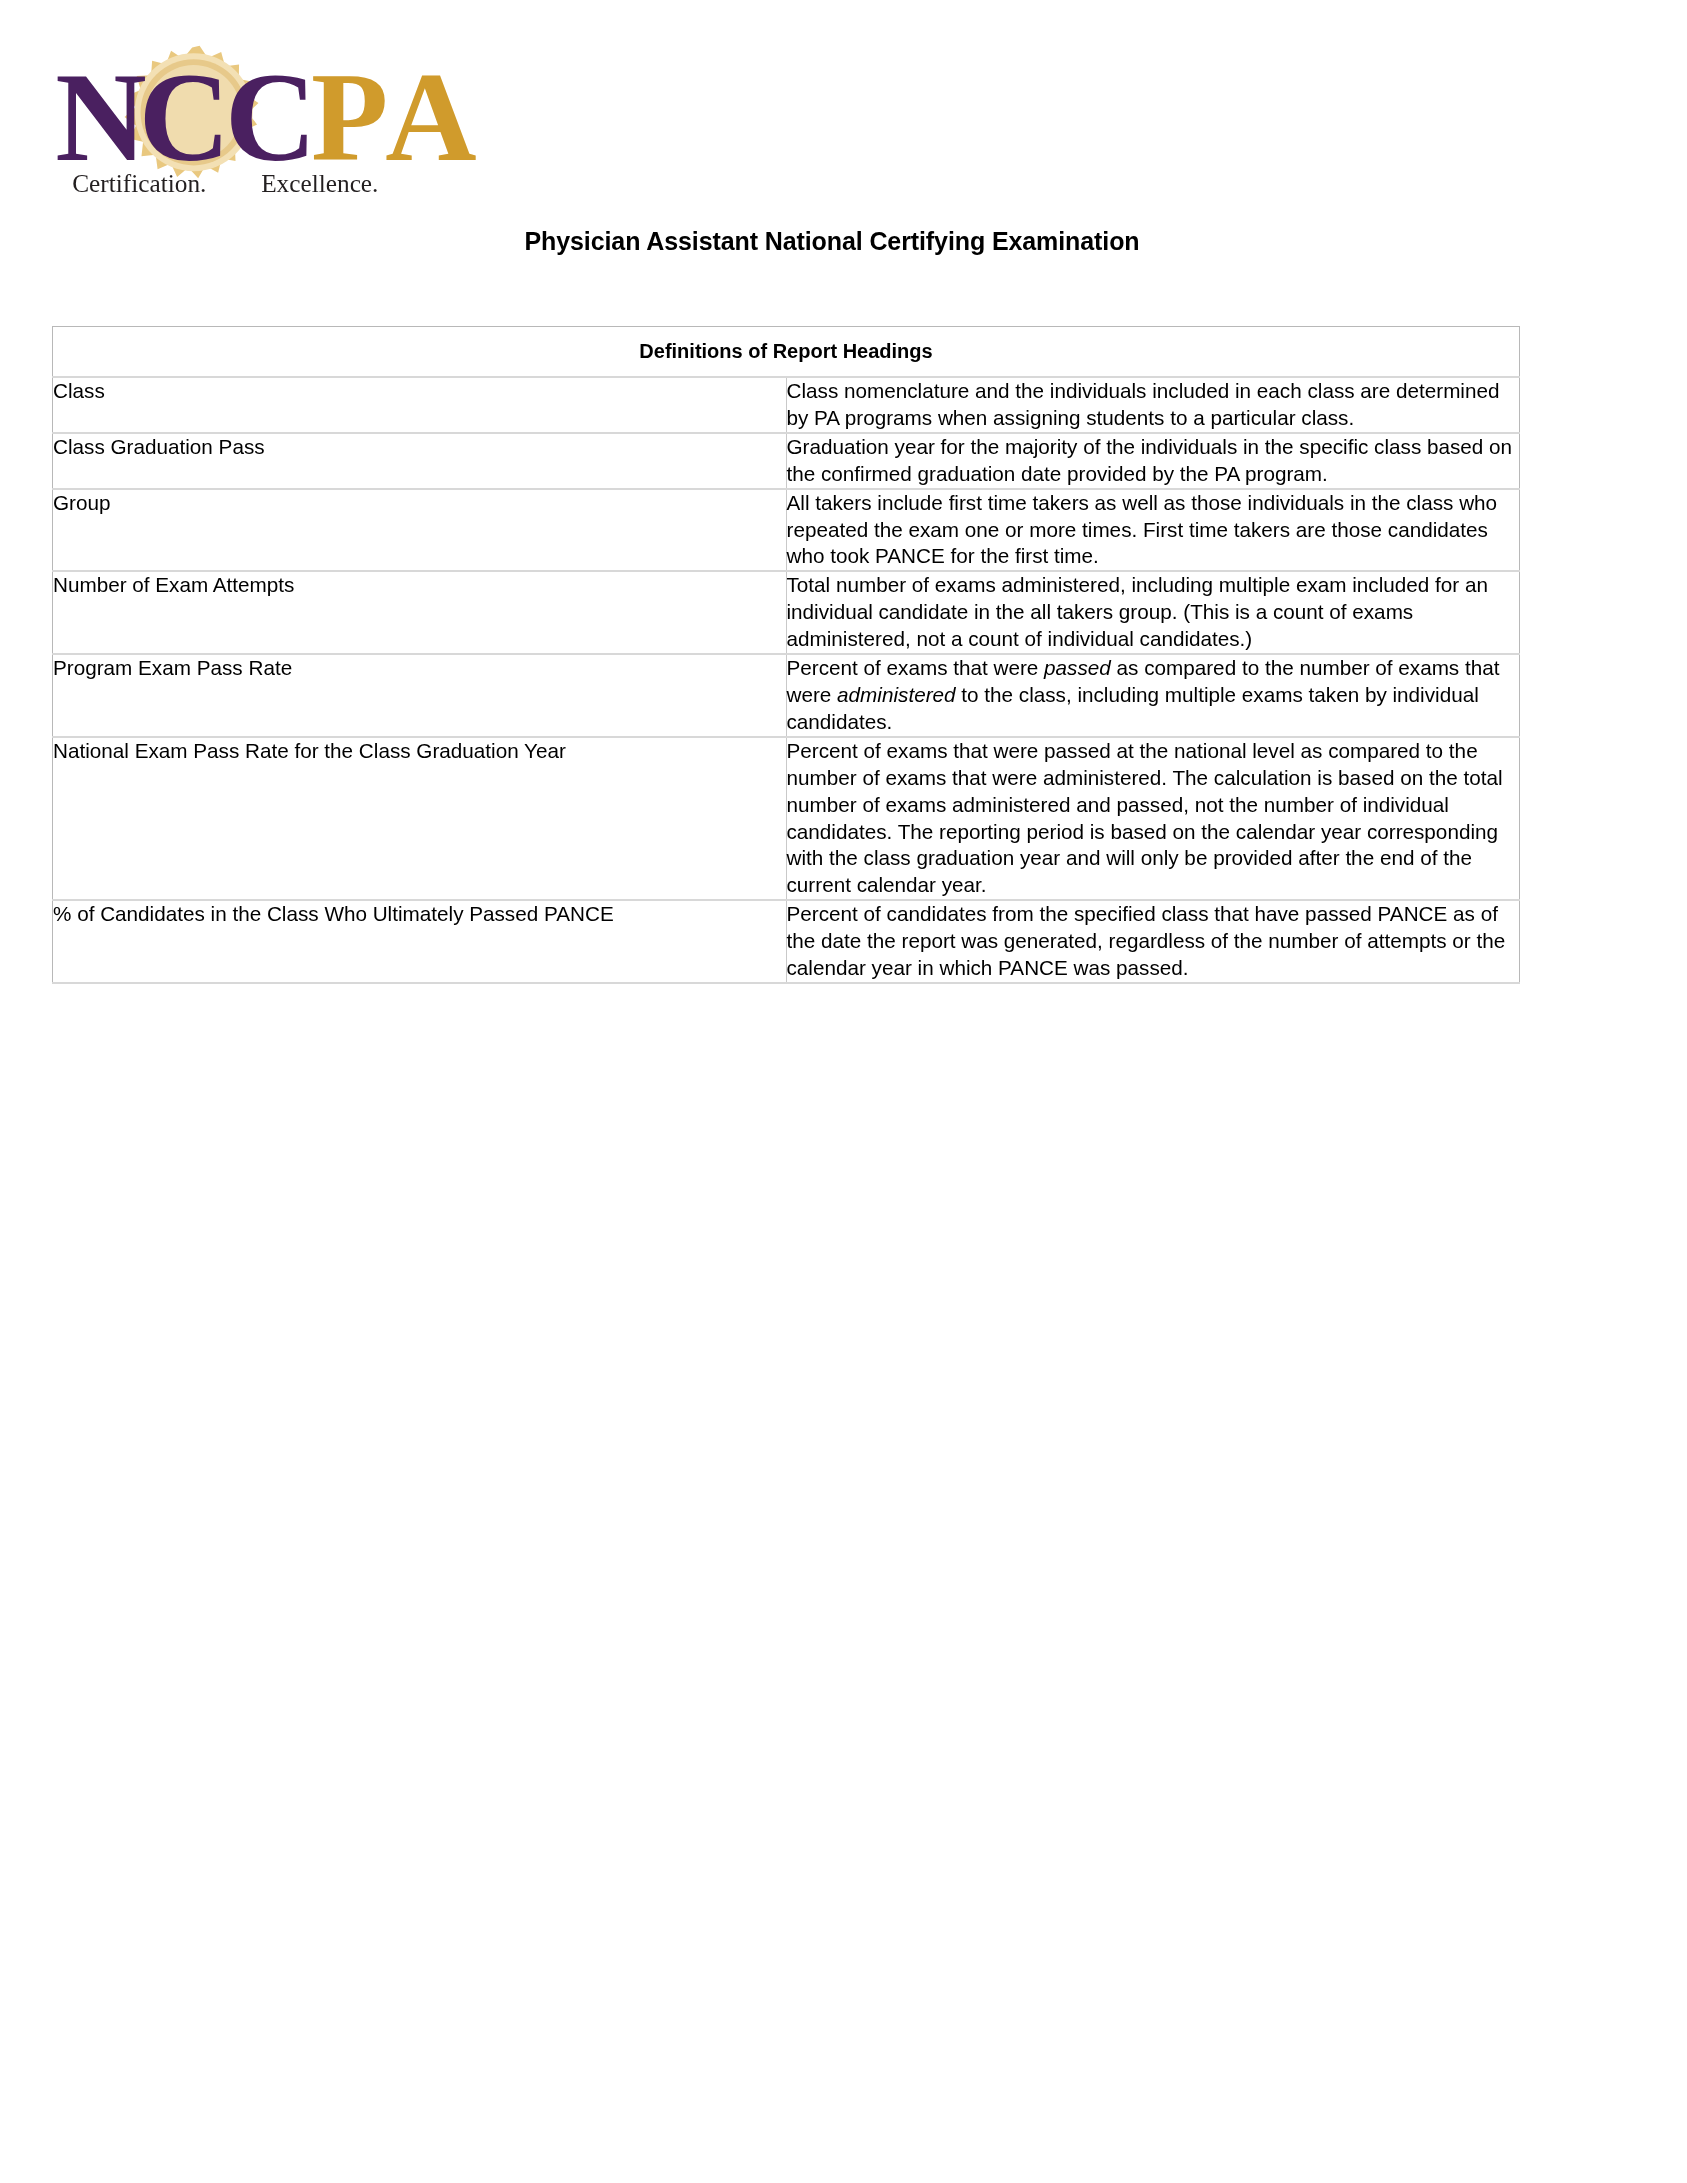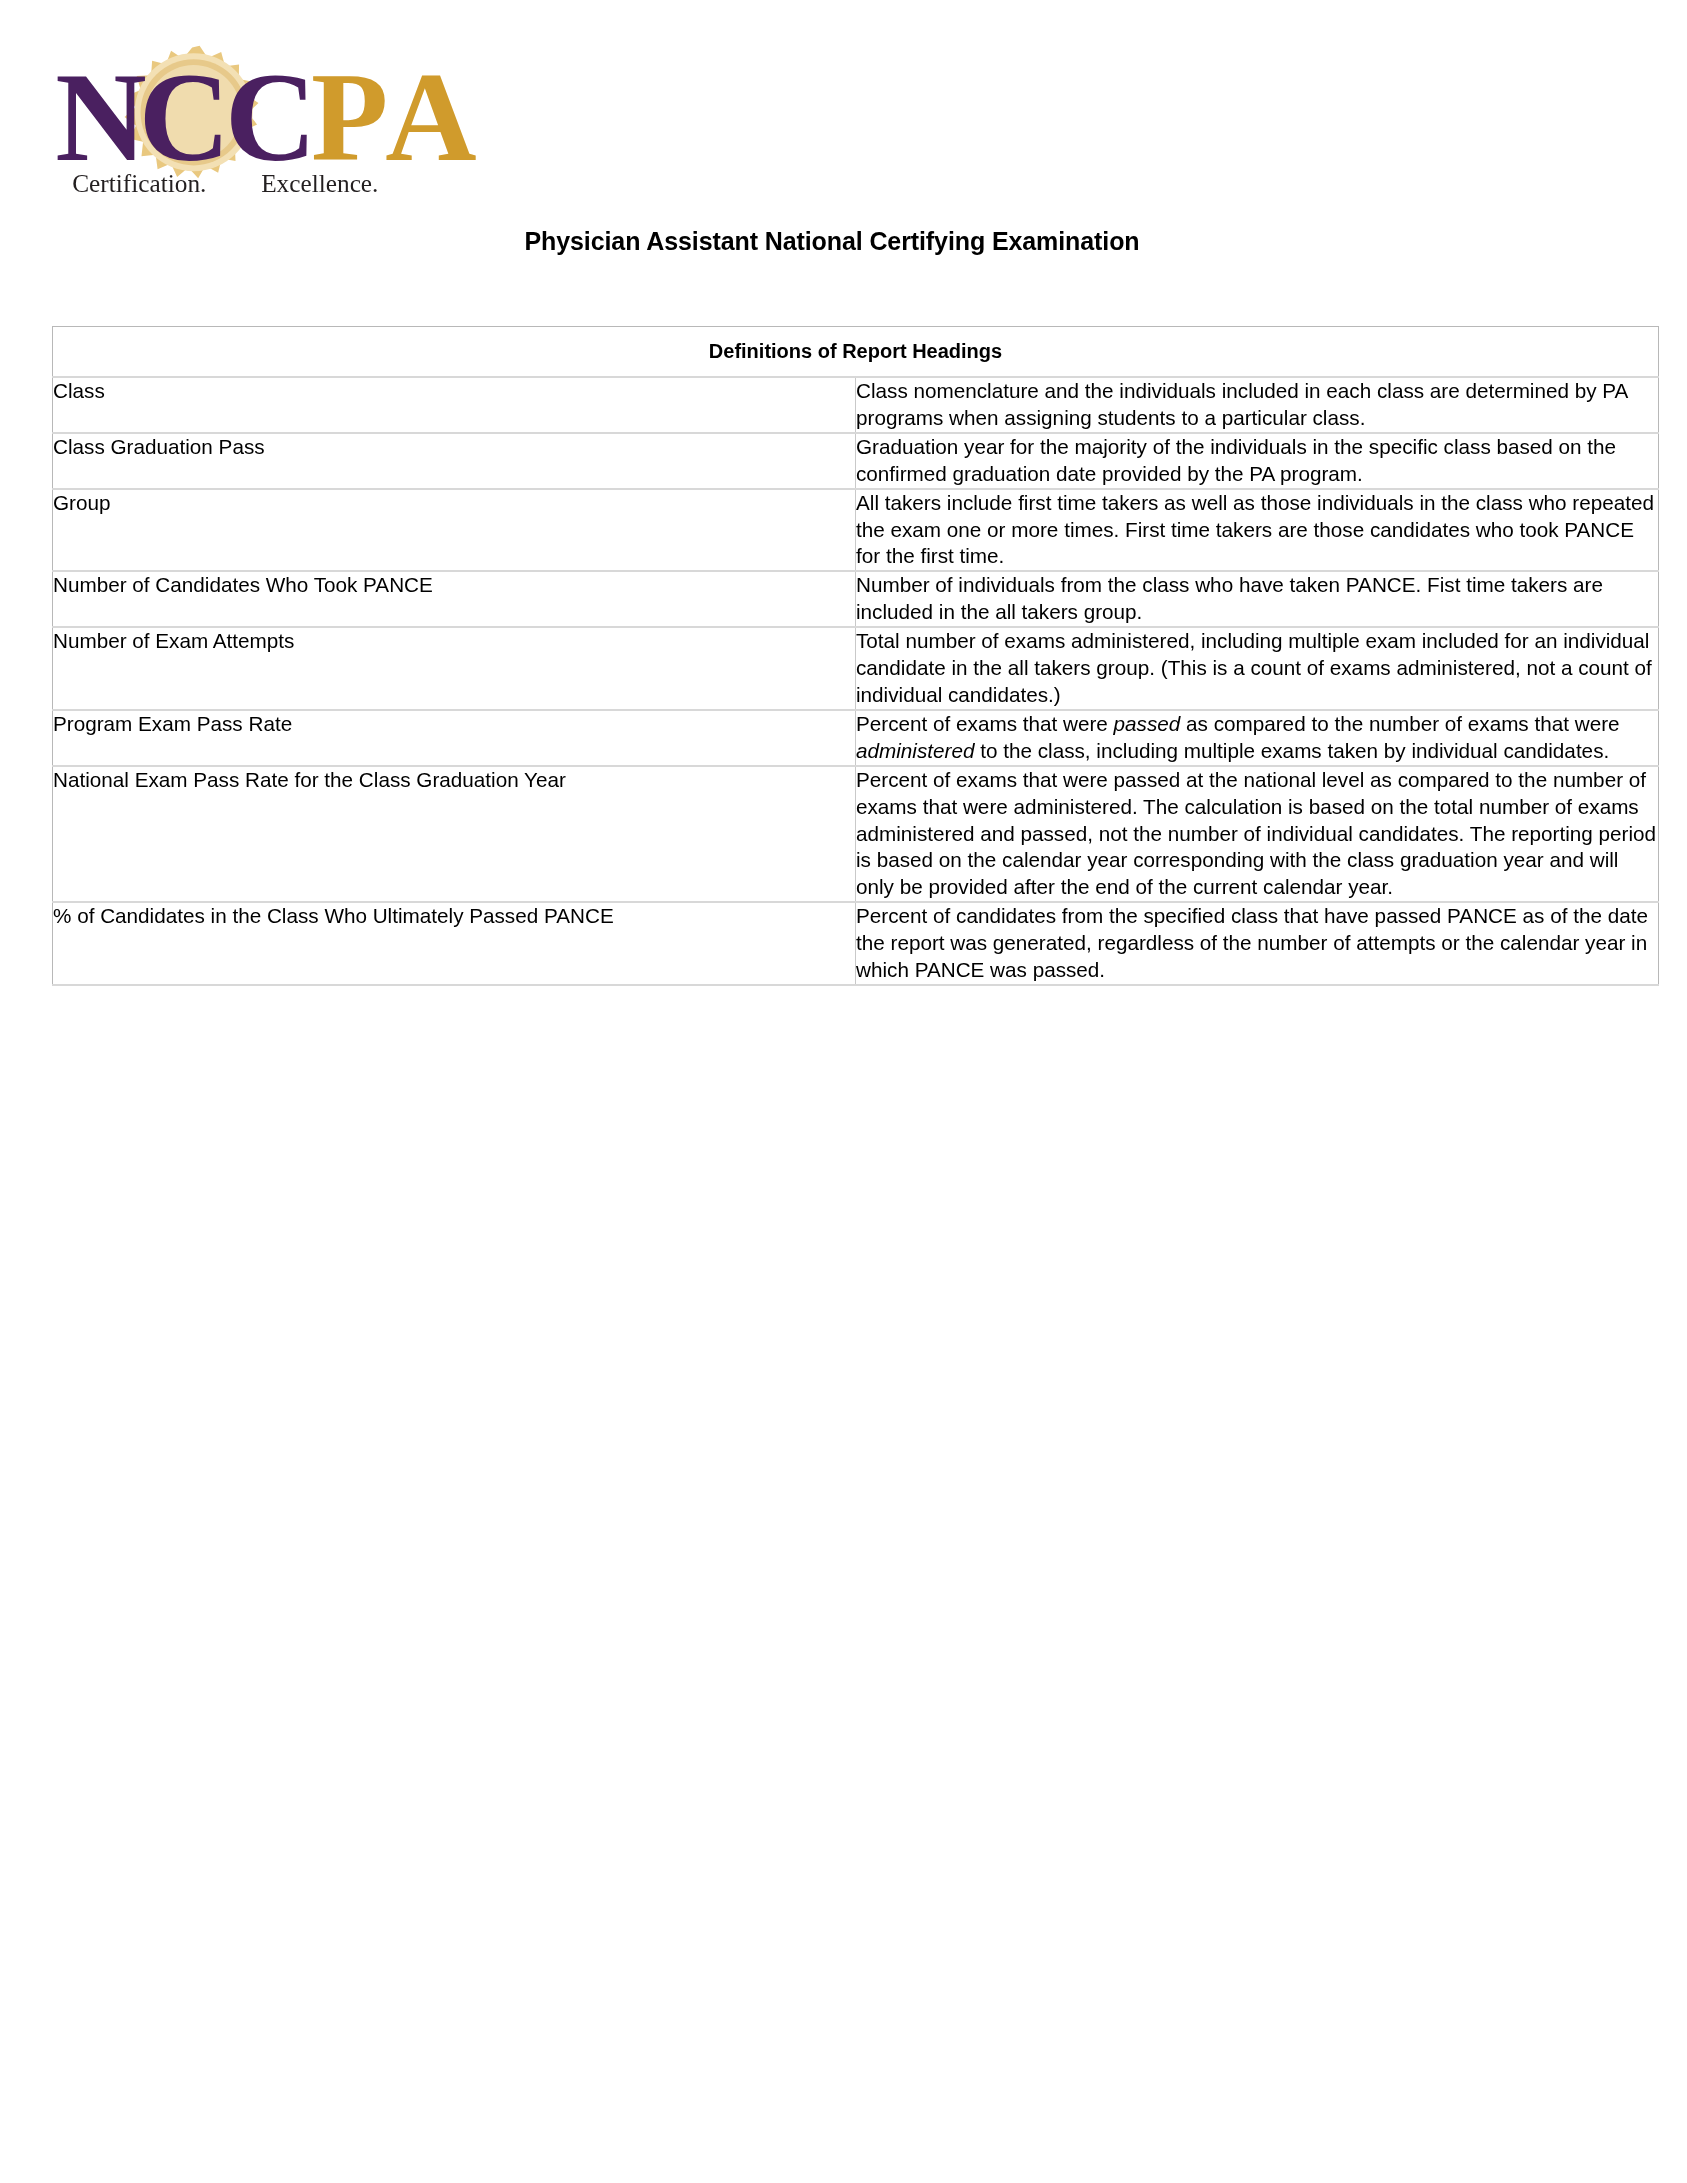--- a/index.html
+++ b/index.html
@@ -47,21 +47,21 @@
     line-height: 1.27;
     letter-spacing: -0.1px;
     color: #000;
   }
 
   
   .defs-table {
     position: absolute;
     left: 52px;
     top: 326px;
-    width: 1607px;
+    width: 1468px;
     border-collapse: collapse;
     table-layout: fixed;
     background: #ffffff;
   }
   .defs-table td, .defs-table th {
     vertical-align: top;
     padding: 0;
   }
 
   .table-header-cell {
@@ -142,24 +142,20 @@
       </tr>
       <tr>
         <td class="row-label">Class Graduation Pass</td>
         <td class="row-desc">Graduation year for the majority of the individuals in the specific class based on the confirmed graduation date provided by the PA program.</td>
       </tr>
       <tr>
         <td class="row-label">Group</td>
         <td class="row-desc">All takers include first time takers as well as those individuals in the class who repeated the exam one or more times. First time takers are those candidates who took PANCE for the first time.</td>
       </tr>
       <tr>
-        <td class="row-label">Number of Candidates Who Took PANCE</td>
-        <td class="row-desc">Number of individuals from the class who have taken PANCE.  Fist time takers are included in the all takers group.</td>
-      </tr>
-      <tr>
         <td class="row-label">Number of Exam Attempts</td>
         <td class="row-desc">Total number of exams administered, including multiple exam included for an individual candidate in the all takers group.  (This is a count of exams administered, not a count of individual candidates.)</td>
       </tr>
       <tr>
         <td class="row-label">Program Exam Pass Rate</td>
         <td class="row-desc"><span>Percent of exams that were </span><em>passed</em><span> as compared to the number of exams that were </span><em>administered</em><span> to the class, including multiple exams taken by individual candidates.</span></td>
       </tr>
       <tr>
         <td class="row-label">National Exam Pass Rate for the Class Graduation Year</td>
         <td class="row-desc">Percent of exams that were passed at the national level as compared to the number of exams that were administered.  The calculation is based on the total number of exams administered and passed, not the number of individual candidates.  The reporting period is based on the calendar year corresponding with the class graduation year and will only be provided after the end of the current calendar year.</td>

